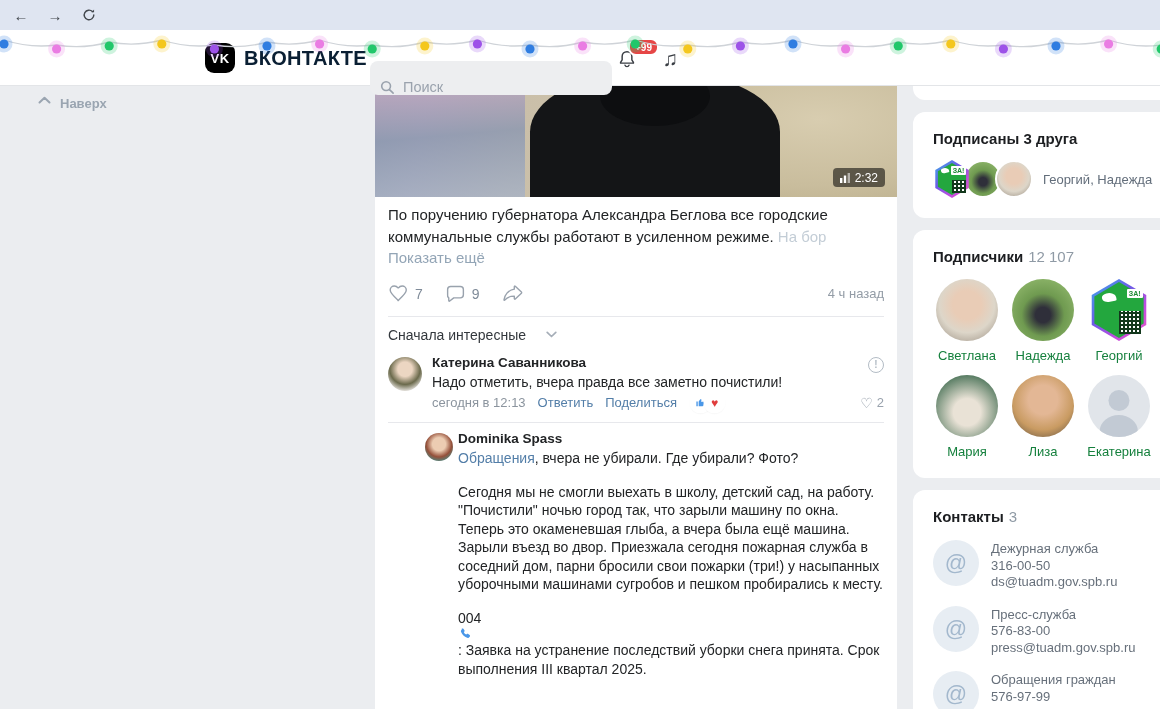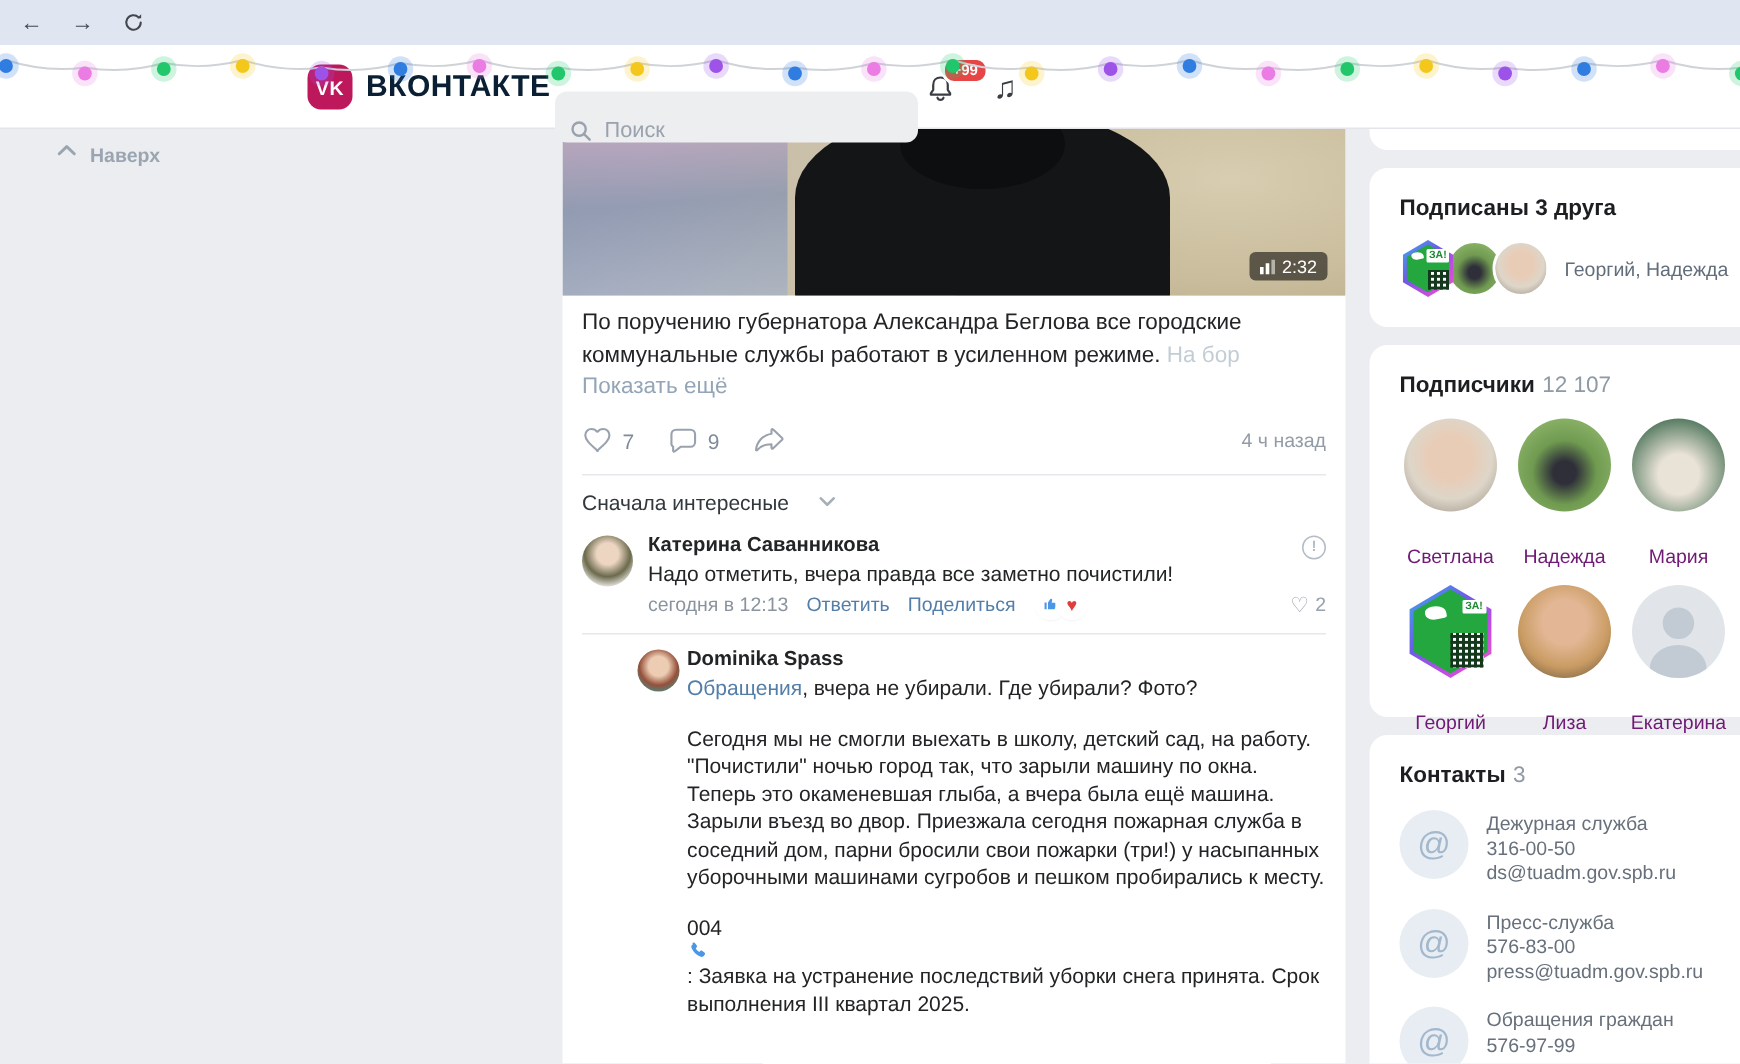--- a/index.html
+++ b/index.html
@@ -10,21 +10,21 @@
   .browser-bar { position:absolute; top:0; left:0; width:1160px; height:30px; background:#dfe5f1; display:flex; align-items:center; z-index:60; padding:0 8px; }
   .nav-ico { width:26px; height:22px; display:flex; align-items:center; justify-content:center; color:#42474d; font-size:15px; margin-right:8px; border-radius:4px; }
   .url-pill { margin-left:8px; flex:1; height:23px; background:#eef2fb; border-radius:12px; display:flex; align-items:center; padding:0 10px; }
   .url-text { font-size:12.5px; color:#1f2328; margin-left:8px; }
 
   
   .garland { position:absolute; top:31px; left:0; width:1160px; height:38px; z-index:45; pointer-events:none; }
 
   
   .vk-header { position:absolute; top:30px; left:0; width:1160px; height:56px; background:#fff; border-bottom:1px solid #e3e5e8; z-index:30; }
-  .vk-logo { position:absolute; left:205px; top:13px; width:30px; height:30px; border-radius:9px; background:#be185d; color:#fff; font-weight:bold; font-size:13px; display:flex; align-items:center; justify-content:center; letter-spacing:.5px; }
+  .vk-logo { position:absolute; left:205px; top:13px; width:30px; height:30px; border-radius:9px; background:#000000; color:#fff; font-weight:bold; font-size:13px; display:flex; align-items:center; justify-content:center; letter-spacing:.5px; }
   .vk-wordmark { position:absolute; left:244px; top:17px; font-size:20px; font-weight:bold; color:#0a1f33; letter-spacing:.3px; }
   .vk-search { position:absolute; left:370px; top:11px; width:242px; height:34px; background:#edeef0; border-radius:8px; display:flex; align-items:flex-end; padding:0 10px;margin-top:20px; }
   .vk-search input { border:0; outline:0; background:transparent; font-size:14.5px; color:#2c2d2e; margin-left:8px; width:160px; font-family:"Liberation Sans",sans-serif; }
   .vk-search input::placeholder { color:#9aa2ad; }
   .hdr-ico { position:absolute; top:16px; width:26px; height:26px; display:flex; align-items:center; justify-content:center; }
   .bell-wrap { left:614px; }
   .music-wrap { left:657px; font-size:21px; color:#3a3e44; }
   .badge { position:absolute; top:-8px; left:14px; background:#e64646; color:#fff; font-size:10px; font-weight:bold; border-radius:8px; padding:1.5px 5px; border:2px solid #fff; }
 
   
@@ -79,21 +79,21 @@
   .card-title { font-size:15px; font-weight:bold; color:#1c1e21; }
   .card-count { font-weight:normal; color:#8f9aa5; margin-left:5px; }
   .friends-row { display:flex; align-items:center; margin-top:13px; }
   .friends-avs { display:flex; }
   .friends-avs .av { width:38px; height:38px; border-radius:50%; border:2px solid #fff; }
   .friends-avs .av + .av { margin-left:-7px; }
   .friends-names { margin-left:10px; font-size:13px; color:#626d7a; white-space:nowrap; overflow:hidden; }
   .fol-grid { display:grid; grid-template-columns:repeat(3,68px); column-gap:8px; row-gap:12px; margin-top:14px; }
   .fol-cell { display:flex; flex-direction:column; align-items:center; cursor:pointer; }
   .fol-av { width:62px; height:62px; border-radius:50%; }
-  .fol-name { margin-top:22px; font-size:13px; color:#701a75; }
+  .fol-name { margin-top:7px; font-size:13px; color:#15803d; }
   .contact-item { display:flex; gap:12px; margin-top:15px; cursor:pointer; }
   .contact-ico { flex:0 0 46px; width:46px; height:46px; border-radius:50%; background:#e7edf3; color:#a3b8cd; font-size:22px; display:flex; align-items:center; justify-content:center; }
   .contact-lines { font-size:13px; line-height:16.5px; color:#67707b; padding-top:1px; }
 
   
   .av { background:#ccc; }
   .av-katerina { background:radial-gradient(circle at 50% 36%,#ecd6c2 0 26%,#6b6a4c 55%,#e9e6e2 80%); }
   .av-dominika { background:radial-gradient(circle at 50% 40%,#ecccb2 0 30%,#95503a 58%,#41908c 85%); }
   .av-svetlana { background:radial-gradient(circle at 50% 42%,#e9ccb6 0 30%,#ddd6c9 58%,#94897c 100%); }
   .av-nadezhda { background:radial-gradient(circle at 50% 58%,#2f2f3a 0 16%,#6f9a50 45%,#9cc276 100%); }
@@ -323,32 +323,32 @@
   <div class="fol-grid" id="fol-grid">
       <div class="fol-cell">
         <div class="fol-av av av-svetlana"></div>
         <div class="fol-name">Светлана</div>
       </div>
       <div class="fol-cell">
         <div class="fol-av av av-nadezhda"></div>
         <div class="fol-name">Надежда</div>
       </div>
       <div class="fol-cell">
-        <div class="fol-av av av-maria"></div>
-        <div class="fol-name">Мария</div>
-      </div>
-      <div class="fol-cell">
         <div class="fol-av hex-wrap">
           <div class="hex"></div>
           <div class="hex-inner"></div>
           <div class="hex-dove"></div>
           <div class="hex-label">ЗА!</div>
           <div class="hex-qr"></div>
         </div>
         <div class="fol-name">Георгий</div>
+      </div>
+      <div class="fol-cell">
+        <div class="fol-av av av-maria"></div>
+        <div class="fol-name">Мария</div>
       </div>
       <div class="fol-cell">
         <div class="fol-av av av-liza"></div>
         <div class="fol-name">Лиза</div>
       </div>
       <div class="fol-cell">
         <div class="fol-av av av-placeholder"></div>
         <div class="fol-name">Екатерина</div>
       </div>
     </div>

